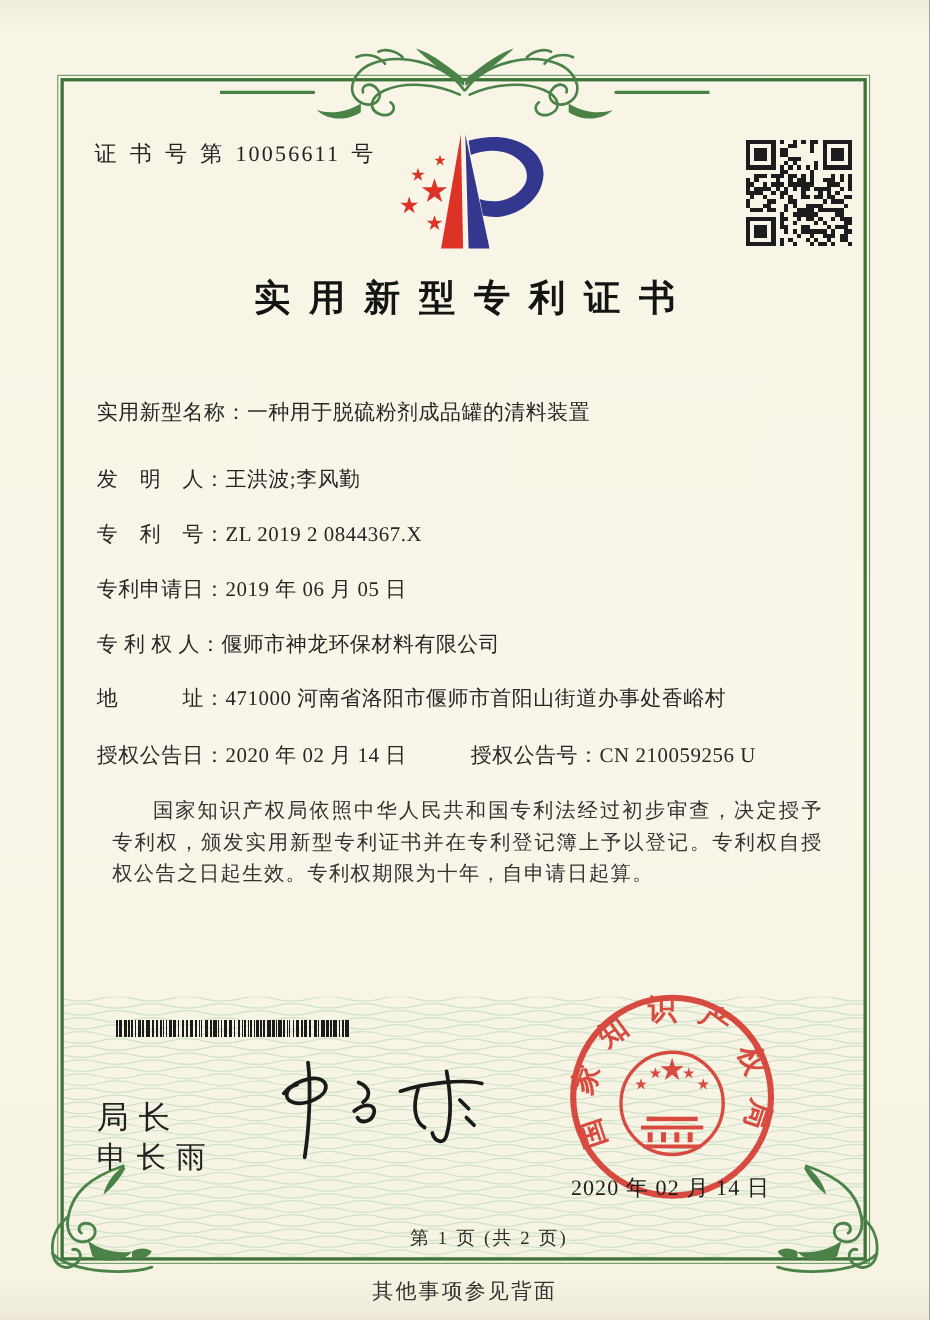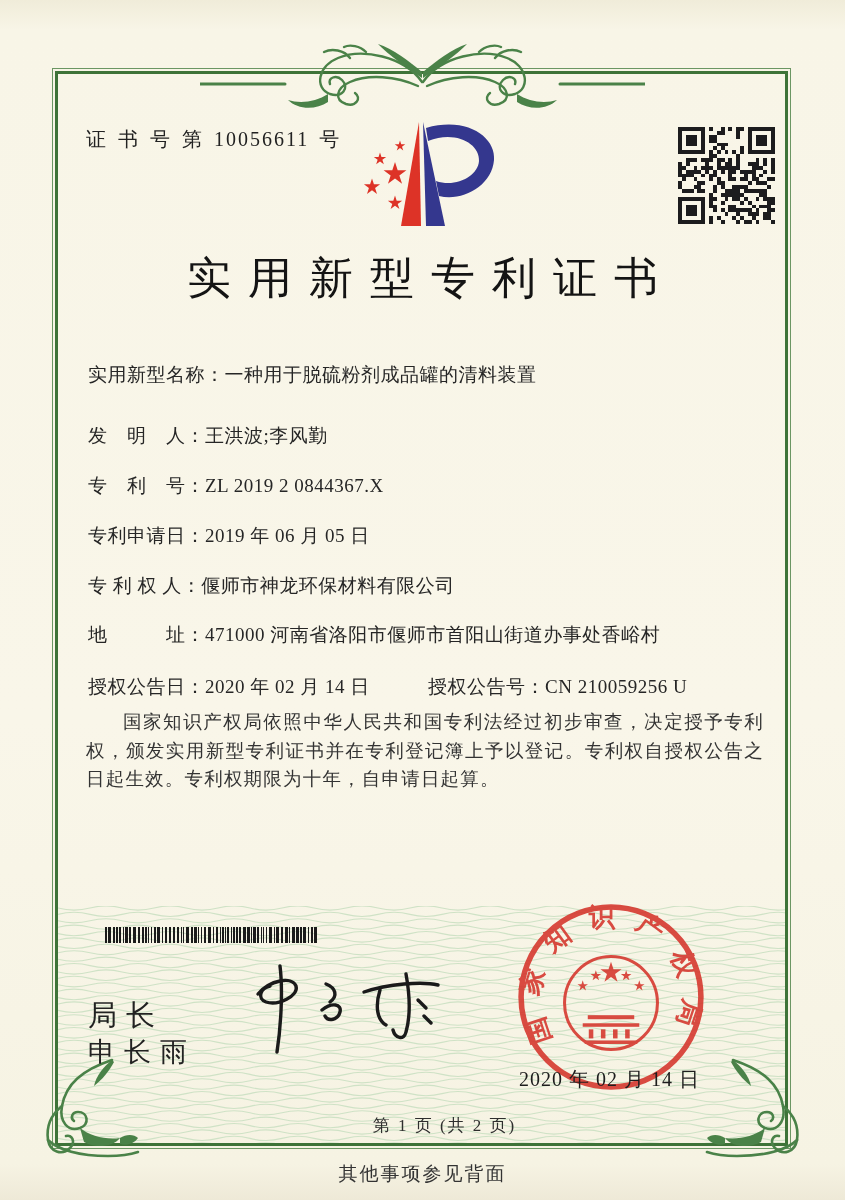--- a/index.html
+++ b/index.html
@@ -19,28 +19,28 @@
     left:52px;top:68px;width:739px;height:1081px;
     border:1px solid #6b9663;padding:2px;box-sizing:border-box;
   }
   .frame-inner{width:100%;height:100%;border:3px solid #3e7338;box-sizing:border-box;}
   .waves{left:58px;top:906px;width:729px;height:240px;overflow:hidden;}
   .cert-no{left:86px;top:126px;font-size:20px;letter-spacing:2px;word-spacing:3px;color:#222;}
   .logo{left:338px;top:114px;width:165px;height:120px;}
   .qr{left:678px;top:127px;width:97px;height:97px;}
   .title{
     left:0;right:0;top:249px;text-align:center;
-    font-size:44px;font-weight:400;letter-spacing:17px;text-indent:17px;color:#141414;
+    font-size:33px;font-weight:700;letter-spacing:17px;text-indent:17px;color:#141414;
   }
   .field-row{left:88px;width:680px;font-size:19px;letter-spacing:.5px;white-space:nowrap;}
   .field-label{color:#262626;}
   .field-value{color:#262626;}
   .grant-col{position:absolute;left:340px;top:0;white-space:nowrap;}
   .paras{left:86px;top:708px;width:678px;font-size:18.5px;line-height:28.5px;color:#333;letter-spacing:1.2px;text-align:justify;}
-  .paras p{margin:0;text-indent:2em;}
+  .paras p{margin:16px;text-indent:2em;}
   .barcode{left:105px;top:927px;width:216px;height:16px;}
   .sig-label{left:88px;top:996px;font-size:29px;letter-spacing:9px;color:#222;}
   .sig-name{left:88px;top:1034px;font-size:27px;letter-spacing:9px;color:#222;}
   .signature{left:230px;top:960px;width:218px;height:98px;}
   .seal{left:512px;top:898px;width:198px;height:198px;opacity:.88;}
   .seal-date{left:519px;top:1066px;font-size:20px;letter-spacing:1px;color:#1d1d1d;white-space:nowrap;}
   .page-info{left:0;right:0;top:1114px;text-align:center;font-size:17px;letter-spacing:2px;color:#2e2e2e;padding-left:44px;}
   .back-note{left:0;right:0;top:1161px;text-align:center;font-size:19px;letter-spacing:2px;color:#333;}
   .ornament-top{left:200px;top:40px;width:445px;height:82px;}
   .ornament-bl{left:24px;top:1056px;width:118px;height:118px;}

